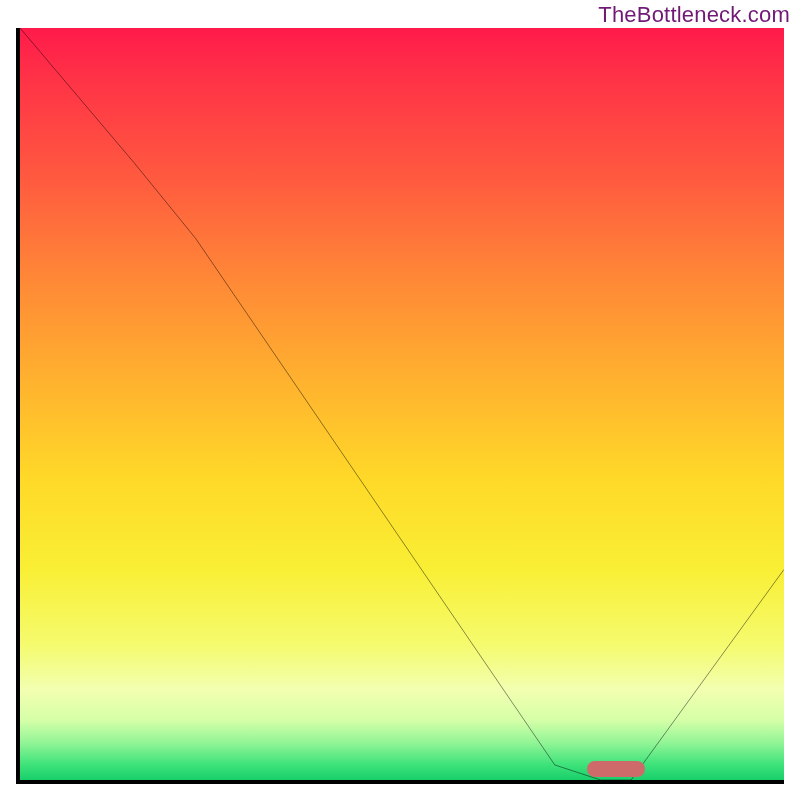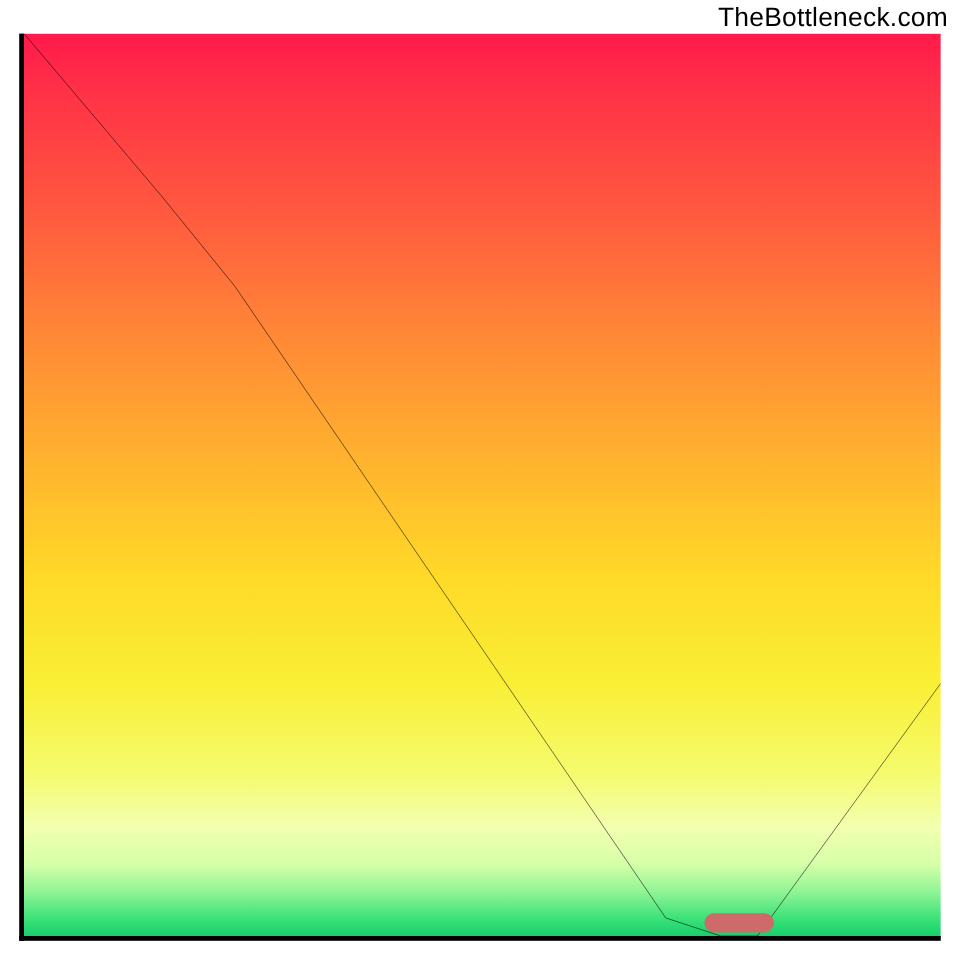--- a/index.html
+++ b/index.html
@@ -13,21 +13,21 @@
   .canvas {
     position: relative;
     width: 800px;
     height: 800px;
   }
   .attribution {
     position: absolute;
     top: 2px;
     right: 10px;
     font-size: 22px;
-    color: #000000;
+    color: #701a75;
     font-weight: 500;
     letter-spacing: 0.2px;
   }
   .plot {
     position: absolute;
     left: 16px;
     top: 28px;
     width: 768px;
     height: 756px;
     border-left: 4px solid #000;

